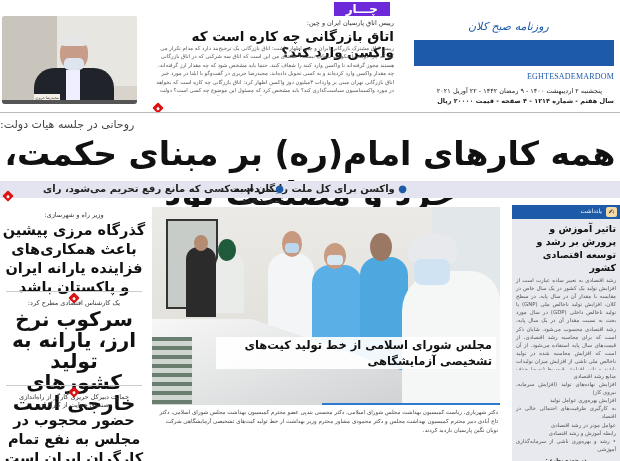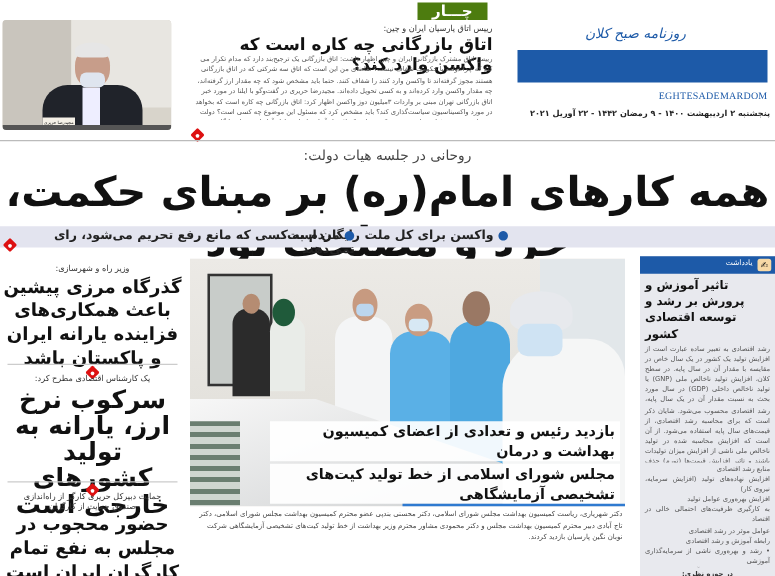--- a/index.html
+++ b/index.html
@@ -8,26 +8,26 @@
   .rtl { direction: rtl; text-align: right; }
   .abs { position:absolute; }
 
   
   #masthead { left:400px; top:0; width:220px; height:110px; }
   #masthead .band { position:absolute; left:14px; top:40px; width:200px; height:26px; background:#1d5aa8; }
   #masthead .logo { position:absolute; right:8px; top:4px; font-family:"DejaVu Serif", serif; font-size:46px; font-weight:bold; color:#1d5aa8; line-height:1; letter-spacing:-1px;
     text-shadow: 0 0 0 #fff; }
   #masthead .tagline { position:absolute; left:68px; top:20px; font-family:"DejaVu Serif", serif; font-size:11px; color:#1d5aa8; font-style:italic; }
   #masthead .latin { position:absolute; right:6px; top:72px; font-family:"Liberation Serif", serif; font-size:8px; color:#1d5aa8; letter-spacing:0.2px; }
-  #masthead .date { position:absolute; right:4px; top:87px; font-size:6.5px; font-weight:bold; color:#222; }
+  #masthead .date { position:absolute; right:18px; top:87px; font-size:6.5px; font-weight:normal; color:#222; }
   #masthead .issue { position:absolute; right:6px; top:97px; font-size:6.5px; font-weight:bold; color:#222; }
 
   
   #top-article { left:152px; top:0; width:248px; height:110px; }
-  #top-article .rubric { position:absolute; right:10px; top:2px; background:#4d7c0f; color:#fff; font-weight:bold; font-size:12px; padding:0 12px; height:14px; line-height:14px; }
+  #top-article .rubric { position:absolute; right:10px; top:2px; background:#6d28d9; color:#fff; font-weight:bold; font-size:12px; padding:0 12px; height:14px; line-height:14px; }
   #top-article .kicker { position:absolute; right:6px; top:19px; font-size:6.5px; color:#333; }
   #top-article .headline { position:absolute; right:6px; top:28px; font-size:13.5px; font-weight:bold; color:#111; }
   #top-article .body { position:absolute; right:6px; top:44px; width:240px; font-size:5.4px; line-height:8.4px; color:#555; }
   #top-article .page-marker { position:absolute; left:2px; top:97px; }
 
   
   #top-photo { left:2px; top:16px; width:135px; height:88px; border-radius:3px; overflow:hidden; background:#d8d4cb; }
   #top-photo .wall { position:absolute; left:0; top:0; width:55px; height:88px; background:#c9c5bd; }
   #top-photo .screen { position:absolute; left:55px; top:0; width:80px; height:70px; background:#e8e6e1; }
   #top-photo .head { position:absolute; left:58px; top:22px; width:28px; height:32px; border-radius:45%; background:#c79d8a; }
@@ -74,20 +74,21 @@
   #right-col .sub { font-weight:bold; text-align:center; color:#333; }
 </style>
 </head>
 <body>
 
 <div id="masthead" class="abs">
   <div class="band"></div>
   <div class="tagline rtl">روزنامه صبح کلان</div>
   <div class="latin">EGHTESADEMARDOM</div>
   <div class="date rtl">پنجشنبه ۲ اردیبهشت ۱۴۰۰ - ۹ رمضان ۱۴۴۲ - ۲۲ آوریل ۲۰۲۱</div>
+  <div class="issue rtl">سال هفتم - شماره ۱۲۱۴ - ۴ صفحه - قیمت ۲۰۰۰۰ ریال</div>
 </div>
 
 <div id="top-article" class="abs">
   <div class="rubric">چـــار</div>
   <div class="kicker rtl">رییس اتاق پارسیان ایران و چین:</div>
   <div class="headline rtl">اتاق بازرگانی چه کاره است که واکسن وارد کند؟</div>
   <div class="body rtl" style="height:52px;overflow:hidden;">رییس اتاق مشترک بازرگانی ایران و چین اظهار داشت: اتاق بازرگانی یک ترجیح‌بند دارد که مدام تکرار می کند که چرا دولت با حکومت شفاف نیست؟ تقاضای من این است که اتاق سه شرکتی که در اتاق بازرگانی هستند مجوز گرفته‌اند تا واکسن وارد کنند را شفاف کنند. حتما باید مشخص شود که چه مقدار ارز گرفته‌اند، چه مقدار واکسن وارد کرده‌اند و به کسی تحویل داده‌اند. مجیدرضا حریری در گفت‌وگو با ایلنا در مورد خبر اتاق بازرگانی تهران مبنی بر واردات ۳میلیون دوز واکسن اظهار کرد: اتاق بازرگانی چه کاره است که بخواهد در مورد واکسیناسیون سیاست‌گذاری کند؟ باید مشخص کرد که مسئول این موضوع چه کسی است؟ دولت در برابر مردم مسئولیت دارد. در همه کشورهایی که اقتصاد آنها بر اساس بازار آزاد است مانند انگلیس، کانادا و آمریکا، غیر دولت‌ها در این واکسیناسیون مسئول هستند.</div>
   <div class="page-marker"><span class="marker"></span></div>
 </div>
 
@@ -98,21 +99,21 @@
   <div class="shirt"></div>
   <div class="head"></div>
   <div class="hair"></div>
   <div class="mask"></div>
   <div class="nameplate rtl">مجیدرضا حریری</div>
   <div class="desk"></div>
 </div>
 
 <div class="hr" style="left:0;top:112px;width:620px;"></div>
 
-<div id="main-kicker" class="abs rtl" style="text-align:center;">روحانی در جلسه هیات دولت:</div>
+<div id="main-kicker" class="abs rtl" style="text-align:left;">روحانی در جلسه هیات دولت:</div>
 <div id="main-headline" class="abs rtl" style="text-align:center;">همه کارهای امام(ره) بر مبنای حکمت، خرد و مصلحت بود</div>
 
 <div id="subbar" class="abs">
   <div class="item rtl" style="right:213px;"><span class="dot">● </span><span>واکسن برای کل ملت رایگان است</span></div>
   <div class="item rtl" style="right:336px;"><span class="dot">● </span><span>مردم به کسی که مانع رفع تحریم می‌شود، رای نمی‌دهند</span></div>
   <div class="abs" style="left:4px;top:4px;"><span class="marker"></span></div>
 </div>
 
 <div id="left-col" class="abs">
   <div class="lstory rtl" style="top:6px;text-align:center;">
@@ -154,35 +155,34 @@
   <div class="ph" style="left:208px;top:50px;width:48px;height:120px;border-radius:18px 18px 0 0;background:#4ea8e0;"></div>
   <div class="ph" style="left:218px;top:26px;width:22px;height:28px;border-radius:50%;background:#9a7864;"></div>
   <div class="ph" style="left:250px;top:64px;width:98px;height:134px;border-radius:40px 30px 0 0;background:#f5f6f6;"></div>
   <div class="ph" style="left:256px;top:26px;width:50px;height:32px;border-radius:50% 50% 30% 30%;background:#e7e9ed;"></div>
   <div class="ph" style="left:262px;top:52px;width:36px;height:26px;border-radius:8px;background:#cfe3f3;"></div>
 
   <div class="ph" style="left:0;top:112px;width:250px;height:86px;background:linear-gradient(160deg,#f7f7f7 0%,#d0d2d3 100%);clip-path:polygon(0 0,40% 0,100% 60%,100% 100%,0 100%);"></div>
   <div class="ph" style="left:0;top:130px;width:40px;height:68px;background:repeating-linear-gradient(180deg,#6a7e70 0 4px,#cfd6d0 4px 9px);"></div>
 
   <div id="center-caption" class="rtl">
-    <div class="line">بازدید رئیس و تعدادی از اعضای کمیسیون بهداشت و درمان</div>
     <div class="line">مجلس شورای اسلامی از خط تولید کیت‌های تشخیصی آزمایشگاهی</div>
 
   </div>
   <div class="bluebar"></div>
 </div>
 
 <div id="center-body" class="abs rtl" style="height:53px;overflow:hidden;">دکتر شهریاری، ریاست کمیسیون بهداشت مجلس شورای اسلامی، دکتر محسنی بندپی عضو محترم کمیسیون بهداشت مجلس شورای اسلامی، دکتر تاج آبادی دبیر محترم کمیسیون بهداشت مجلس و دکتر محمودی مشاور محترم وزیر بهداشت از خط تولید کیت‌های تشخیصی آزمایشگاهی شرکت نوبان نگین پارسیان بازدید کردند.</div>
 
 <div id="right-col" class="abs">
   <div class="head">
     <span class="lab rtl">یادداشت</span>
     <span class="ic">✍</span>
   </div>
-  <div class="title rtl" style="text-align:left;">تاثیر آموزش و پرورش بر رشد و توسعه اقتصادی کشور</div>
+  <div class="title rtl" style="text-align:right;">تاثیر آموزش و پرورش بر رشد و توسعه اقتصادی کشور</div>
   <div class="body rtl" style="height:96px;overflow:hidden;">رشد اقتصادی به تعبیر ساده عبارت است از افزایش تولید یک کشور در یک سال خاص در مقایسه با مقدار آن در سال پایه. در سطح کلان، افزایش تولید ناخالص ملی (GNP) یا تولید ناخالص داخلی (GDP) در سال مورد بحث به نسبت مقدار آن در یک سال پایه، رشد اقتصادی محسوب می‌شود. شایان ذکر است که برای محاسبه رشد اقتصادی، از قیمت‌های سال پایه استفاده می‌شود. از آن است که افزایش محاسبه شده در تولید ناخالص ملی ناشی از افزایش میزان تولیدات باشند و تاثیر افزایش قیمت‌ها (تورم) حذف گردد. پس بدین ترتیب رشد چیزی نیست، جز تغییرات کمی تولید ناخالص ملی یعنی تغییرات نسبت به یک سال پایه همان رشد خواهد بود.</div>
   <div class="body rtl" style="height:84px;overflow:hidden;">
     <div>منابع رشد اقتصادی</div>
     <div>افزایش نهاده‌های تولید (افزایش سرمایه، نیروی کار)</div>
     <div>افزایش بهره‌وری عوامل تولید</div>
     <div>به کارگیری ظرفیت‌های احتمالی خالی در اقتصاد</div>
     <div>عوامل موثر در رشد اقتصادی</div>
     <div>رابطه آموزش و رشد اقتصادی</div>
     <div>• رشد و بهره‌وری ناشی از سرمایه‌گذاری آموزشی</div>
     <div>• رشد اقتصادی ناشی از آثار خارجی</div>

